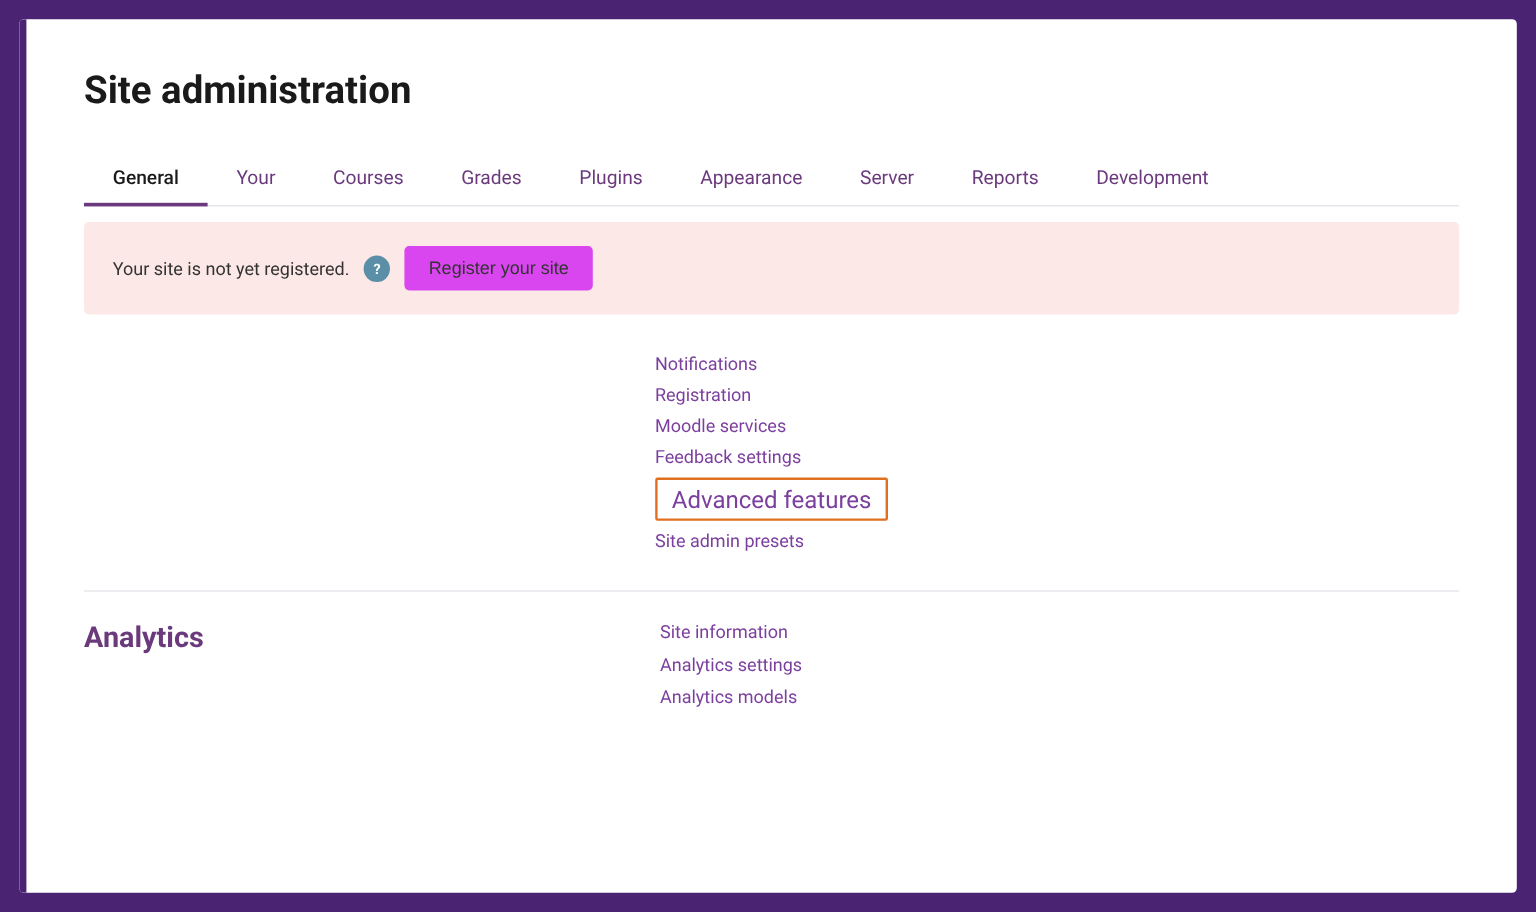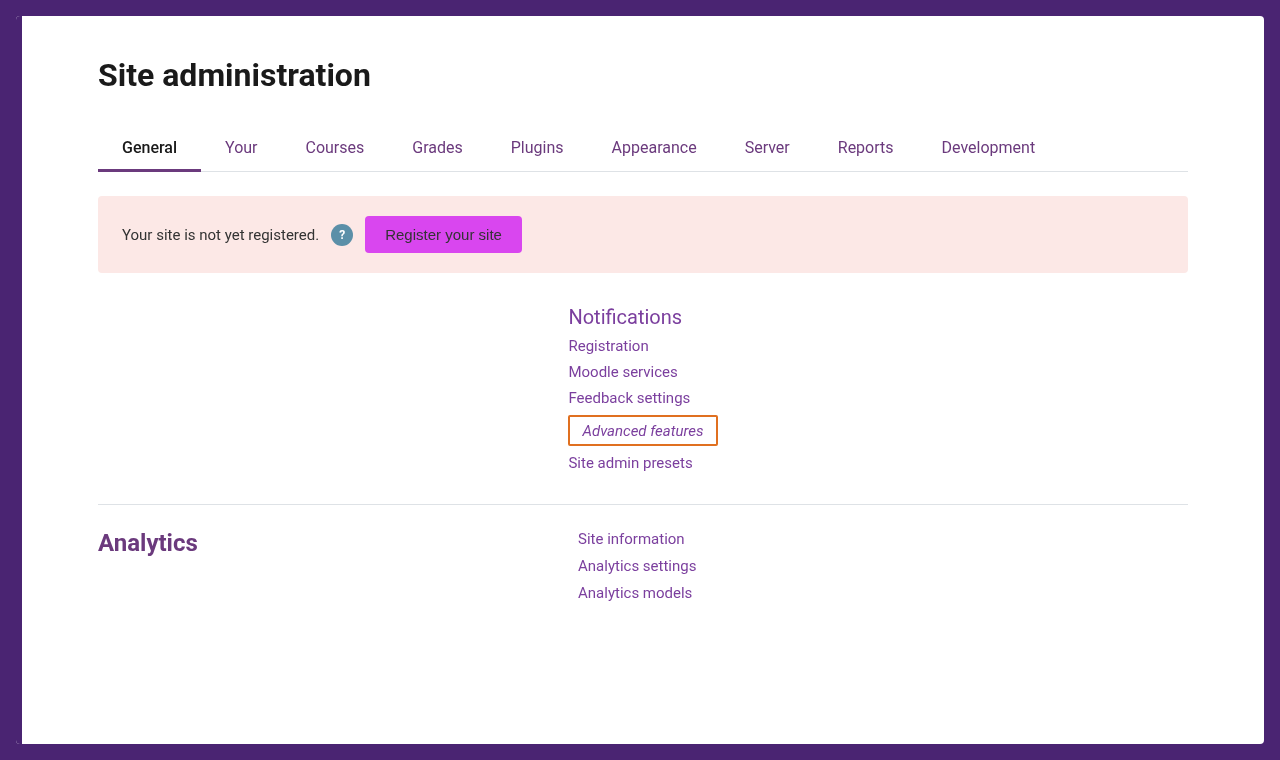--- a/index.html
+++ b/index.html
@@ -29,21 +29,21 @@
       position: absolute;
       left: 0;
       top: 0;
       width: 6px;
       height: 100%;
       background: #4a2472;
     }
 
     .content-area {
       margin-left: 6px;
-      padding: 40px 76px;
+      padding: 40px 48px;
       height: 100%;
       overflow-y: auto;
     }
 
     .page-title {
       font-size: 32px;
       font-weight: 700;
       color: #1a1a1a;
       margin-bottom: 32px;
     }
@@ -68,21 +68,21 @@
     .tab-item.active {
       color: #1a1a1a;
       border-bottom: 3px solid #6b3a7d;
       font-weight: 500;
     }
 
     .notification-banner {
       background: #fce8e6;
       border-radius: 4px;
       padding: 20px 24px;
-      margin-top: 24px;
+      margin-top: 13px;
       margin-bottom: 32px;
       display: flex;
       align-items: center;
       gap: 12px;
     }
 
     .banner-text {
       color: #333;
       font-size: 15px;
     }
@@ -201,26 +201,26 @@
     </nav>
 
     <div class="notification-banner">
       <span class="banner-text">Your site is not yet registered.</span>
       <span class="help-icon">?</span>
       <button class="register-btn">Register your site</button>
     </div>
 
     <div class="general-links-area">
       <div class="general-links-col">
-        <a href="#" class="link-item" style="color:#7b3f9e; text-decoration:none; font-size:20px;">Notifications</a>
+        <a href="#" class="link-item" style="color:#7b3f9e; text-decoration:none; font-size:15px;">Notifications</a>
         <a href="#" class="link-item" style="color:#7b3f9e; text-decoration:none; font-size:15px;">Registration</a>
         <a href="#" class="link-item" style="color:#7b3f9e; text-decoration:none; font-size:15px;">Moodle services</a>
         <a href="#" class="link-item" style="color:#7b3f9e; text-decoration:none; font-size:15px;">Feedback settings</a>
         <span class="link-highlighted">
-          <a href="#" style="color:#7b3f9e; text-decoration:none; font-size:15px;font-style:italic;">Advanced features</a>
+          <a href="#" style="color:#7b3f9e; text-decoration:none; font-size:20px;">Advanced features</a>
         </span>
         <a href="#" class="link-item" style="color:#7b3f9e; text-decoration:none; font-size:15px;">Site admin presets</a>
       </div>
     </div>
 
     <hr class="section-divider">
 
     <div class="analytics-section">
       <div class="analytics-left">
         <h2 class="section-title">Analytics</h2>

